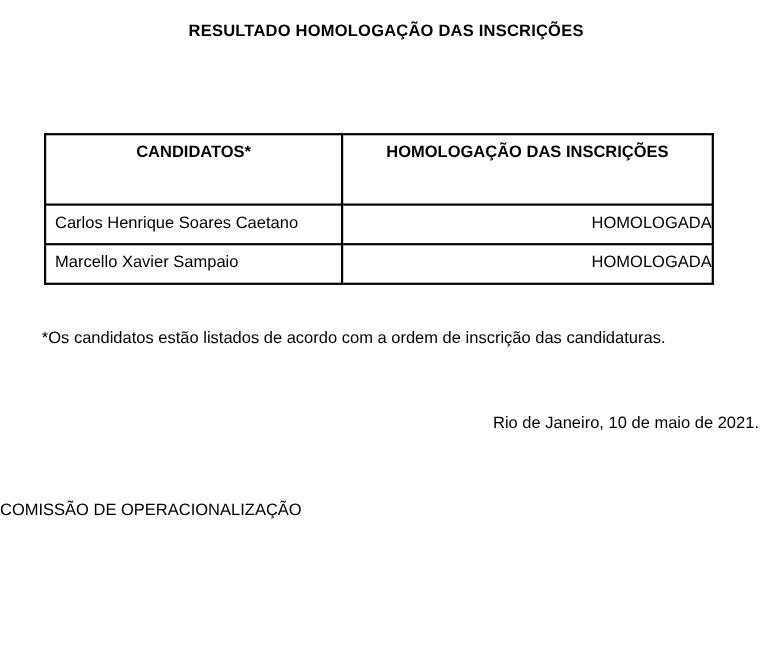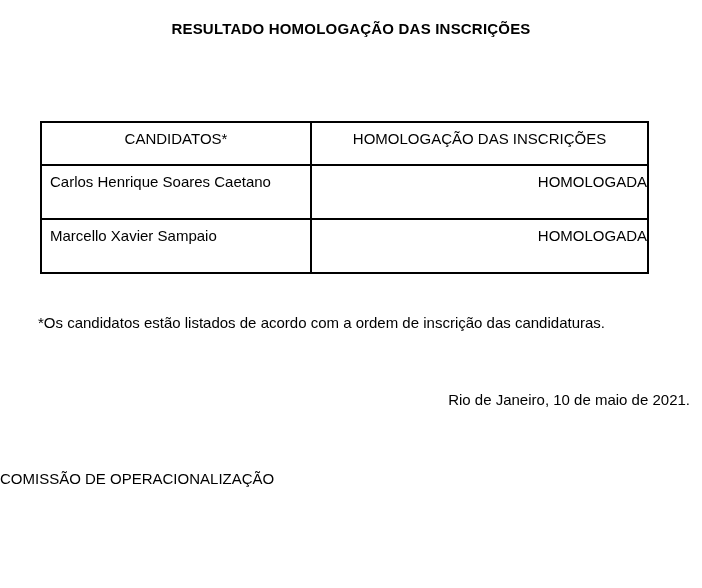--- a/index.html
+++ b/index.html
@@ -40,24 +40,24 @@
   }
   table.results td, table.results th {
     border: 2px solid #000000;
     vertical-align: top;
     font-size: 15px;
     padding-top: 7px;
   }
   th.col-candidates { width: 270px; }
   th.col-status     { width: 337px; }
   tr.header-row th {
-    height: 43px;
-    font-weight: normal;
+    height: 64px;
+    font-weight: bold;
   }
-  tr.data-row { height: 54px; }
+  tr.data-row { height: 36px; }
   td.cell-candidate {
     text-align: left;
     padding-left: 8px;
   }
   td.cell-status {
     text-align: right;
     padding-left: 48px;
   }
   .footnote {
     margin-top: 40px;

